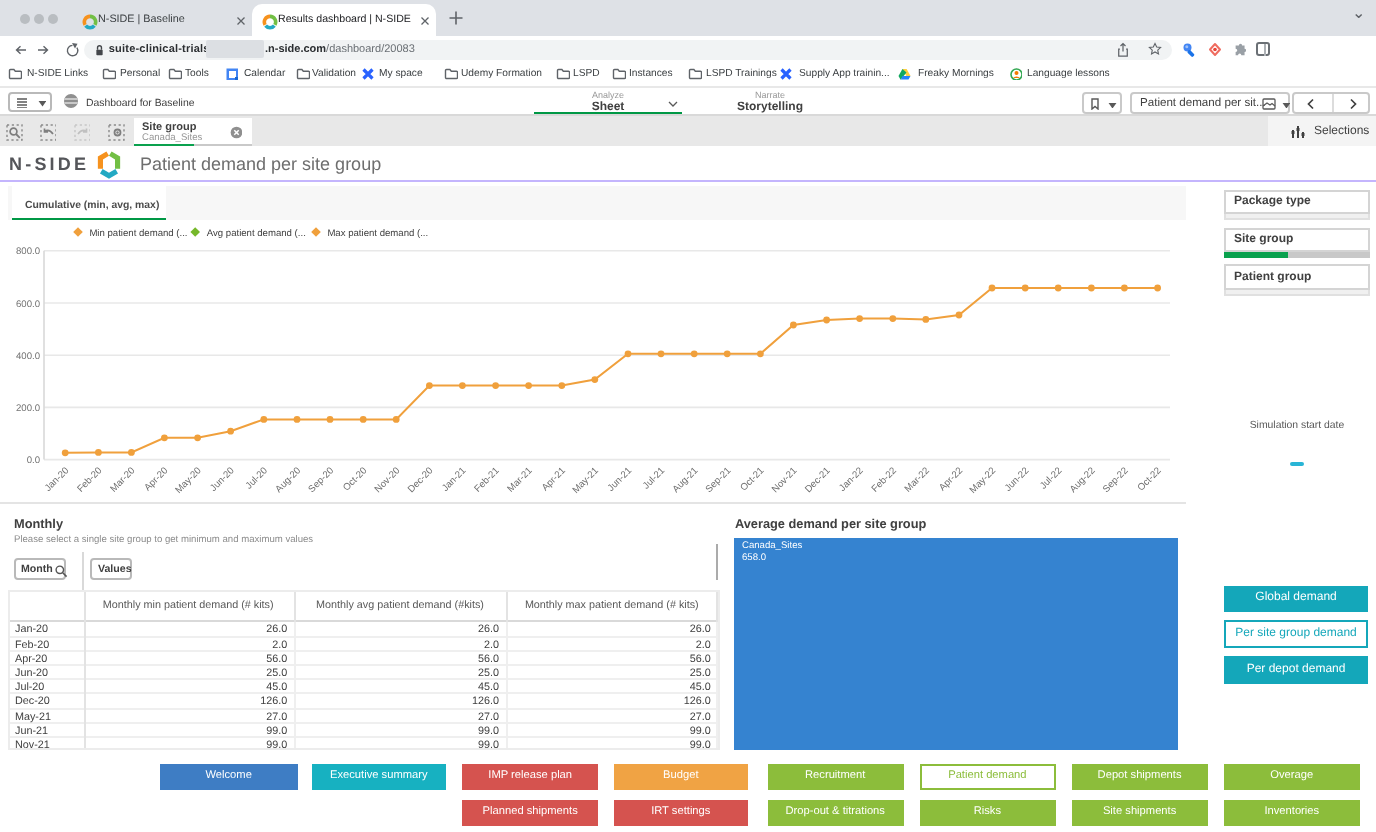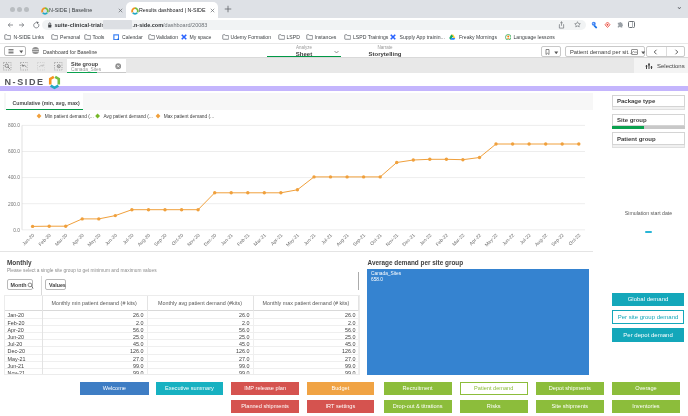--- a/index.html
+++ b/index.html
@@ -248,29 +248,30 @@
       <g fill="#404040">
             <rect x="1.5" y="7" width="3" height="3"></rect>
             <rect x="6.5" y="4" width="3" height="3"></rect>
             <rect x="11.5" y="9" width="3" height="3"></rect>
           </g>
     </svg>
     <span class="abs" style="left:23px;top:4.5px;font-size:6px;color:#404040;">Selections</span>
   </div>
 </div>
 
-<div class="abs" style="left:0;top:73px;width:688px;height:18px;background:#fff;border-bottom:5px solid #c4b5fd;">
+<div class="abs" style="left:0;top:73px;width:688px;height:18px;background:#fff;border-bottom:1px solid #c4b5fd;">
   <span class="abs" style="left:4.5px;top:4px;font-size:9px;font-weight:bold;letter-spacing:1.6px;color:#55565a;">N-SIDE</span>
   <svg class="abs" style="left:47px;top:2px;" width="15" height="15" viewBox="0 0 28 28">
     <g stroke-linejoin="miter" fill="none" stroke-width="4.8">
       <path d="M12.8 3.4 L6 7.4 L6 17.6" stroke="#f6921e"></path>
       <path d="M15.2 3.4 L22 7.4 L22 17.6" stroke="#72bf44"></path>
       <path d="M6.8 19.8 L14 24 L21.2 19.8" stroke="#23a9c3"></path>
     </g>
   </svg>
+  <span class="abs" style="left:70px;top:4px;font-size:9px;color:#6e6e6e;white-space:nowrap;">Patient demand per site group</span>
 </div>
 
 <div class="abs" style="left:0;top:91px;width:688px;height:287px;background:#fff;">
 
   <div class="abs" style="left:4px;top:2px;width:589px;height:17px;background:#f7f7f7;"></div>
   <div class="abs" style="left:5.5px;top:2px;width:77px;height:17px;background:#fff;border-bottom:1.5px solid #009845;">
     <span class="abs" style="left:7px;top:7px;font-size:5.2px;font-weight:bold;color:#4c4c4c;white-space:nowrap;">Cumulative (min, avg, max)</span>
   </div>
 
   <div id="chartbox" class="abs" style="left:4px;top:19px;width:589px;height:140px;background:#fff;">

